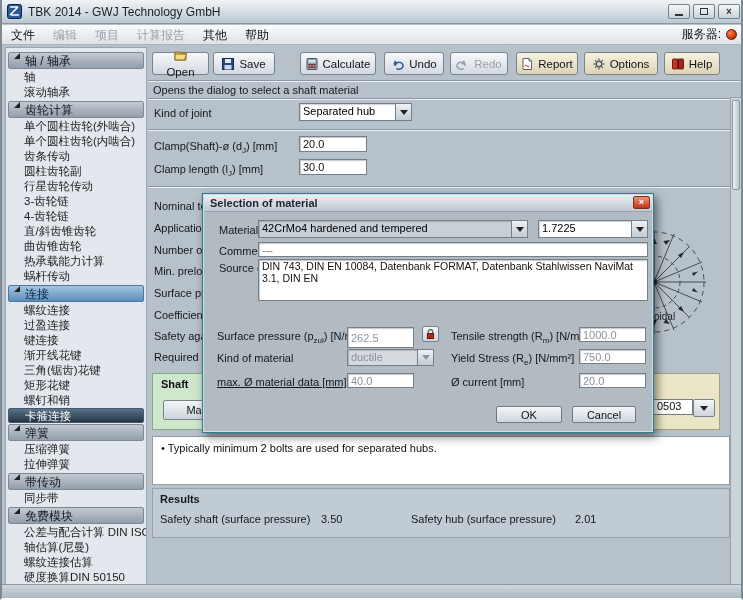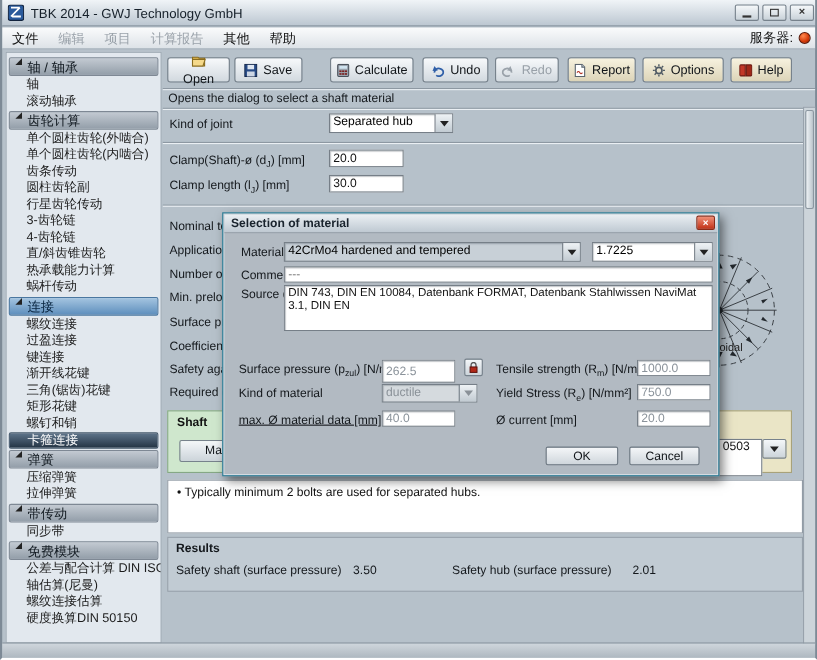--- a/index.html
+++ b/index.html
@@ -136,20 +136,21 @@
         <span>齿轮计算</span>
       </div>
     <div class="sb-i">单个圆柱齿轮(外啮合)</div>
     <div class="sb-i">单个圆柱齿轮(内啮合)</div>
     <div class="sb-i">齿条传动</div>
     <div class="sb-i">圆柱齿轮副</div>
     <div class="sb-i">行星齿轮传动</div>
     <div class="sb-i">3-齿轮链</div>
     <div class="sb-i">4-齿轮链</div>
     <div class="sb-i">直/斜齿锥齿轮</div>
+    <div class="sb-i">曲齿锥齿轮</div>
     <div class="sb-i">热承载能力计算</div>
     <div class="sb-i">蜗杆传动</div>
     <div class="sb-h active">
         <span class="sb-tri"></span>
         <span>连接</span>
       </div>
     <div class="sb-i">螺纹连接</div>
     <div class="sb-i">过盈连接</div>
     <div class="sb-i">键连接</div>
     <div class="sb-i">渐开线花键</div>
@@ -316,21 +317,21 @@
     </g>
   </svg>
   <div class="diag-caption">oidal</div>
 
   <div class="shaft-panel">
     <div class="panel-title">Shaft</div>
     <div class="mini-btn" style="left:10px;top:26px;width:86px;height:20px;">Material</div>
   </div>
 
   <div class="hub-panel">
-    <div class="tb" style="left:62px;top:25px;width:40px;height:34px;box-shadow:none;">0503</div>
+    <div class="tb" style="left:62px;top:25px;width:40px;height:16px;box-shadow:none;">0503</div>
     <div class="mini-btn" style="left:102px;top:25px;width:22px;height:18px;">
         <span class="tri"></span>
       </div>
   </div>
 
   <div class="notebox">
     <span>• Typically minimum 2 bolts are used for separated hubs.</span>
   </div>
 
   <div class="results">

